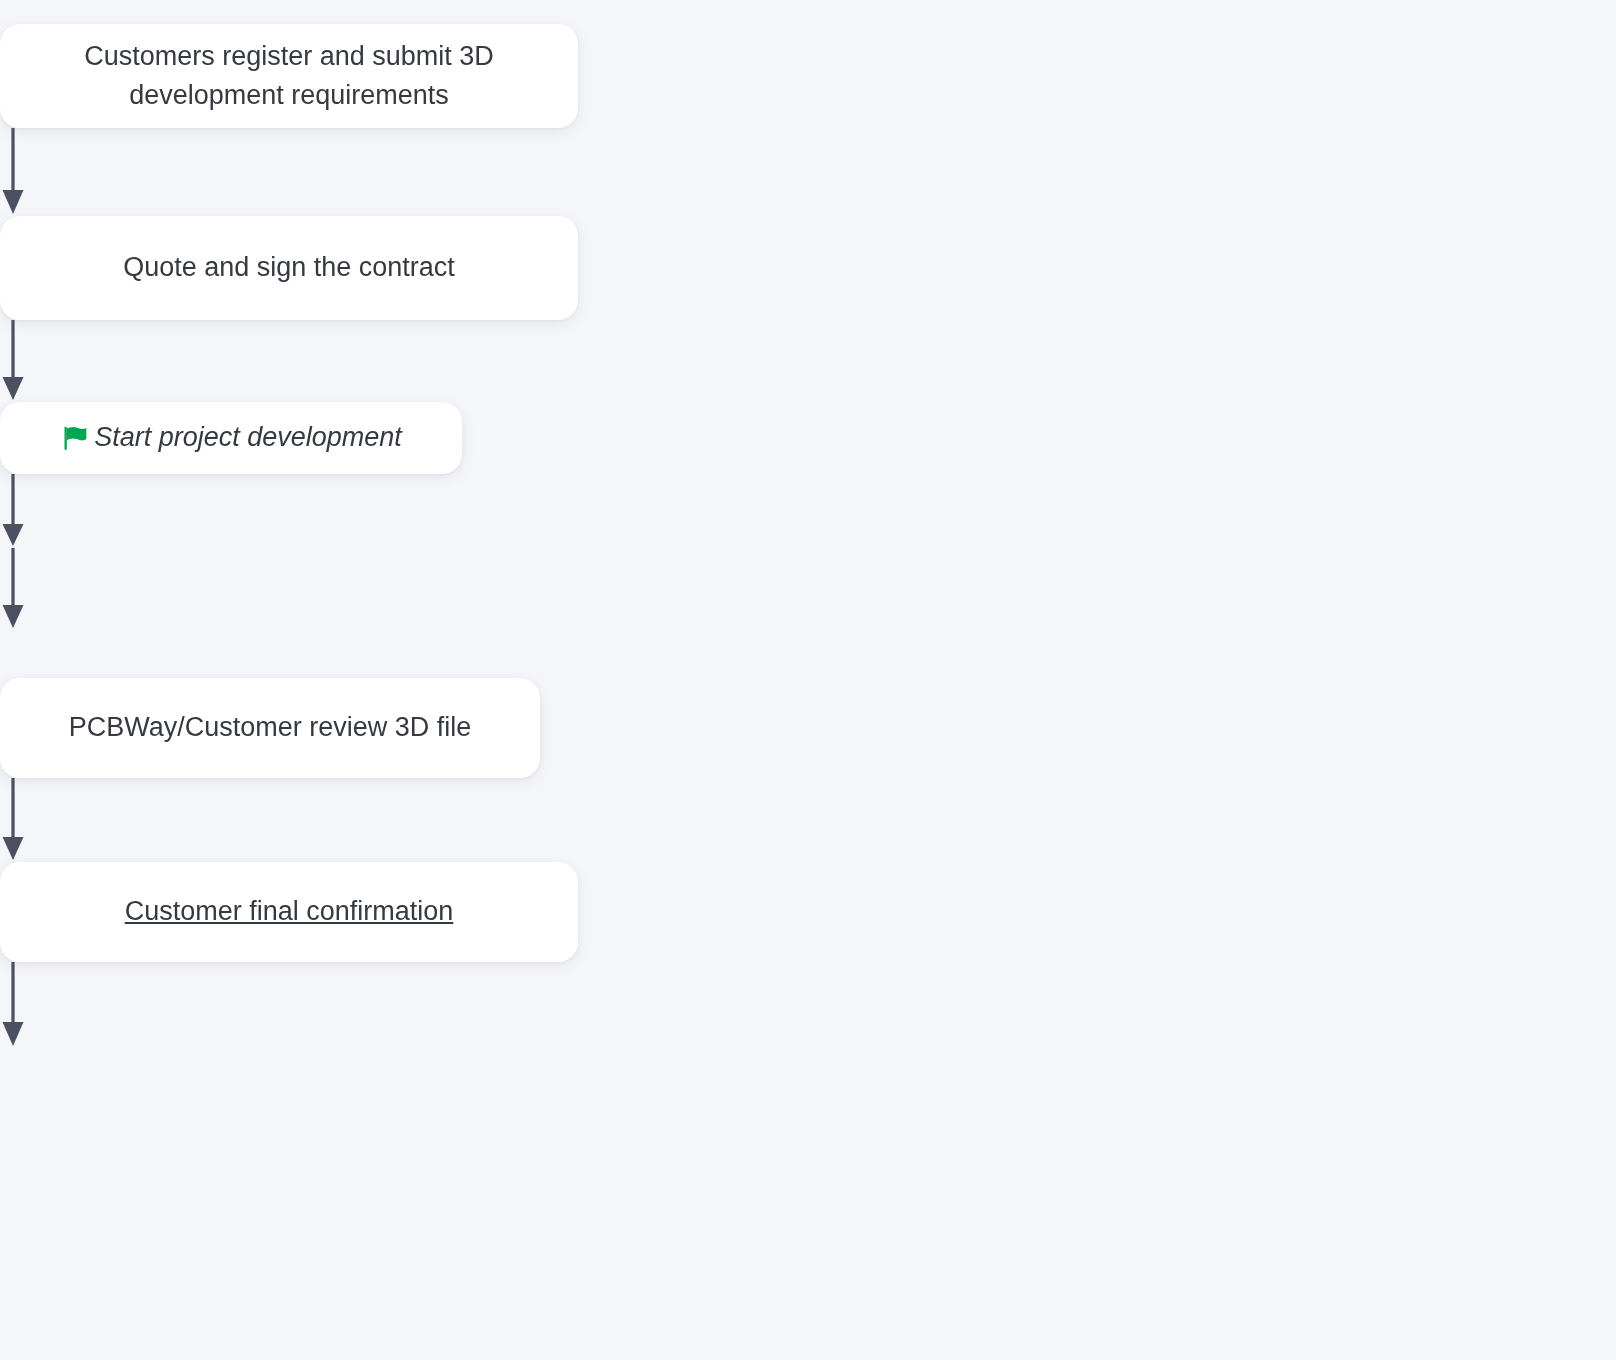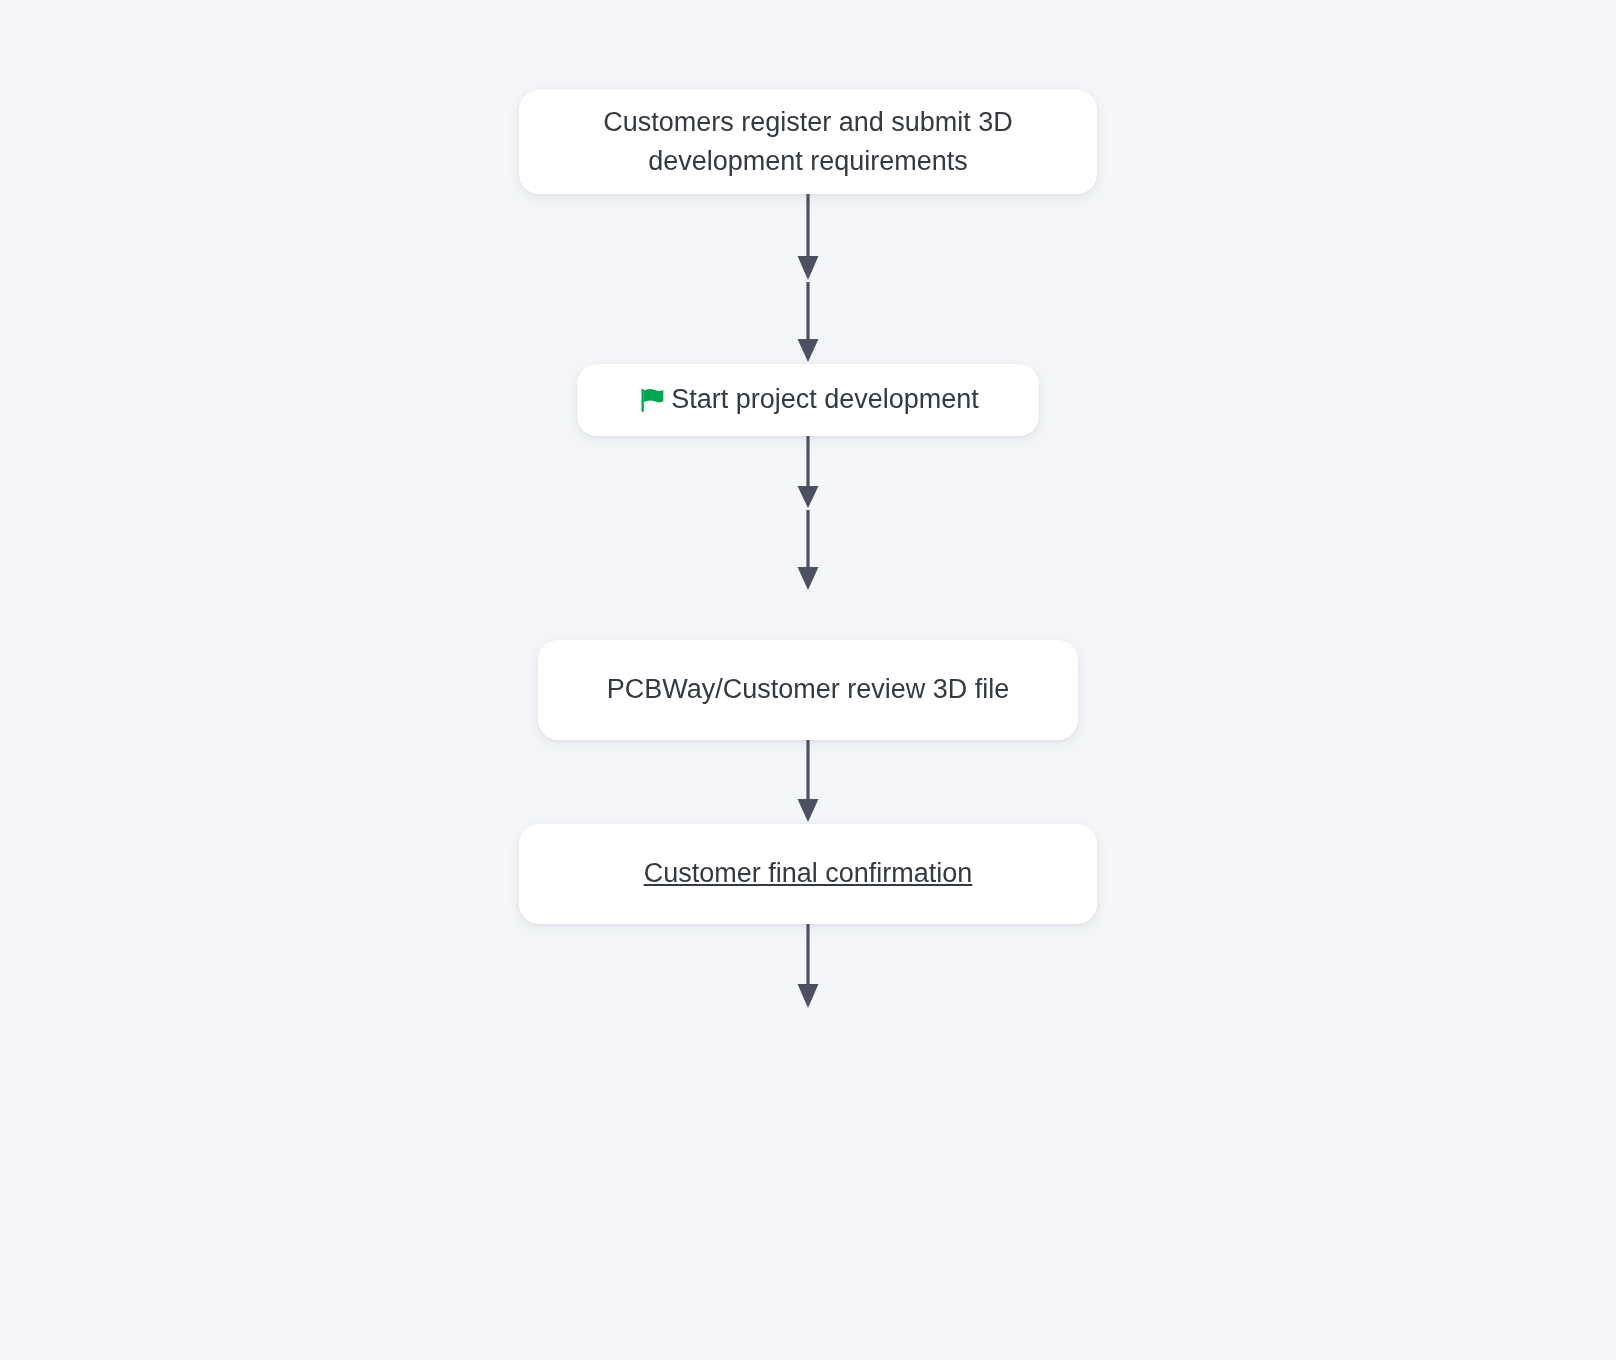--- a/index.html
+++ b/index.html
@@ -12,23 +12,22 @@
     background: #f4f6f9;
     font-family: "Liberation Sans", sans-serif;
     overflow: hidden;
   }
 
   #flow-root {
     width: 1616px;
     height: 1360px;
     display: flex;
     flex-direction: column;
-    align-items: center;
     box-sizing: border-box;
-    padding-top: 90px;
+    padding-top: 24px;
   }
 
   .flow-node {
     background: #ffffff;
     border-radius: 20px;
     box-shadow: 0 4px 14px rgba(120, 130, 150, 0.13),
                 0 1px 3px rgba(120, 130, 150, 0.10);
     display: flex;
     align-items: center;
     justify-content: center;
@@ -52,20 +51,21 @@
   .size-std    { width: 578px; height: 100px; }
   .size-std2   { width: 540px; height: 100px; margin-top: 48px; }
   .size-std3   { width: 578px; height: 100px; text-decoration: underline; }
 
   
   .node-inner {
     display: flex;
     align-items: center;
     justify-content: center;
     gap: 4px;
+    font-style: italic;
   }
 
   .flag-icon {
     width: 30px;
     height: 30px;
     flex: 0 0 auto;
     display: block;
   }
 
   
@@ -88,20 +88,23 @@
   <div class="flow-node size-wide">
     <span class="node-label">Customers register and submit 3D
 development requirements</span>
   </div>
 
   <svg class="connector conn-a" width="26" height="88" viewBox="0 0 26 88">
     <line x1="13" y1="0" x2="13" y2="62" stroke="#4b5160" stroke-width="3.2"></line>
     <polygon points="13,86 2.5,62 23.5,62" fill="#4b5160"></polygon>
   </svg>
 
+  <div class="flow-node size-tall">
+    <span class="node-label">Quote and sign the contract</span>
+  </div>
 
   <svg class="connector conn-b" width="26" height="82" viewBox="0 0 26 82">
     <line x1="13" y1="0" x2="13" y2="57" stroke="#4b5160" stroke-width="3.2"></line>
     <polygon points="13,80 2.5,57 23.5,57" fill="#4b5160"></polygon>
   </svg>
 
   <div class="flow-node size-pill">
     <span class="node-inner">
       <svg class="flag-icon" viewBox="0 0 36 36">
         <path d="M8.2 6.2 C8.2 5.0 7.2 4.2 6.3 4.6 C5.7 4.9 5.4 5.5 5.4 6.2 L5.4 30.8 C5.4 31.7 6.1 32.4 7.0 32.4 C7.8 32.4 8.2 31.7 8.2 30.9 Z" fill="#00a650"></path>

